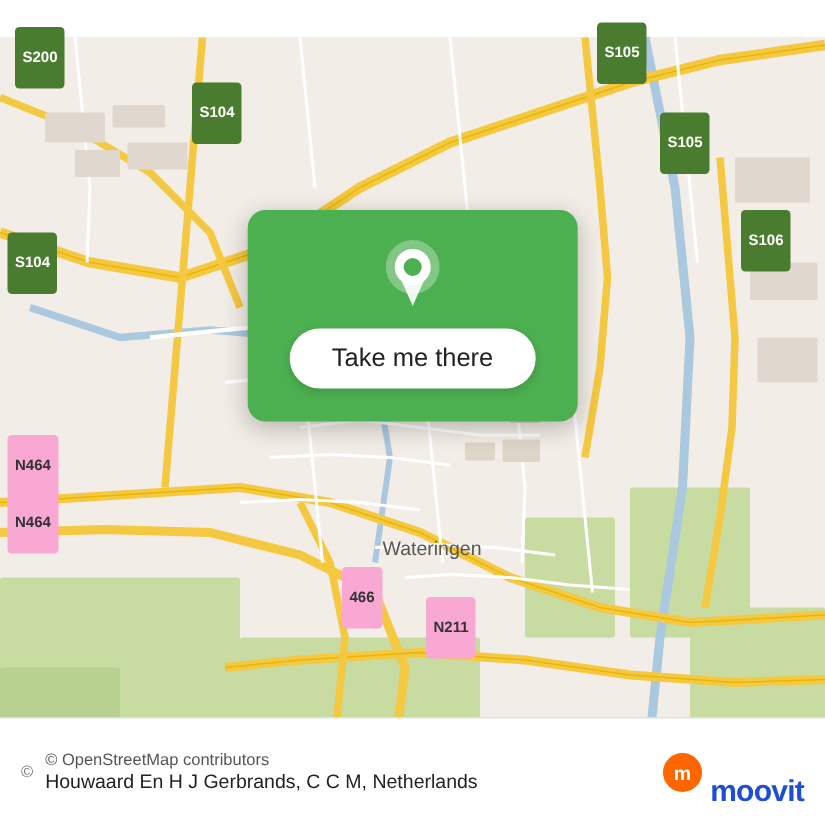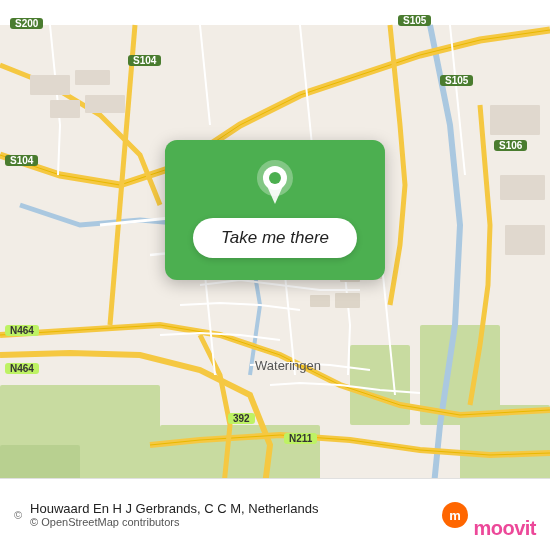--- a/index.html
+++ b/index.html
@@ -107,35 +107,34 @@
       background: white;
       border: none;
       border-radius: 24px;
       padding: 10px 28px;
       font-size: 17px;
       font-weight: 500;
       color: #222;
       cursor: pointer;
       box-shadow: 0 2px 6px rgba(0,0,0,0.15);
       white-space: nowrap;
-      font-style: italic;
     }
 
     
     .road-badge {
       position: absolute;
       border-radius: 3px;
       font-size: 10px;
       font-weight: bold;
-      padding: 0 5px;
+      padding: 15px 5px;
       z-index: 5;
       color: white;
     }
     .badge-green { background: #4a7c2f; }
-    .badge-yellow { background: #bef264; color: #333; margin-top: 35px; }
+    .badge-yellow { background: #f9a8d4; color: #333; }
 
     #copyright-icon {
       font-size: 11px;
       color: #777;
       margin-right: 2px;
     }
   </style>
 </head>
 <body>
 
@@ -217,21 +216,21 @@
   </svg>
 
   <div class="road-badge badge-green" style="top:18px;left:10px;">S200</div>
   <div class="road-badge badge-green" style="top:55px;left:128px;">S104</div>
   <div class="road-badge badge-green" style="top:155px;left:5px;">S104</div>
   <div class="road-badge badge-green" style="top:15px;left:398px;">S105</div>
   <div class="road-badge badge-green" style="top:75px;left:440px;">S105</div>
   <div class="road-badge badge-green" style="top:140px;left:494px;">S106</div>
   <div class="road-badge badge-yellow" style="top:290px;left:5px;">N464</div>
   <div class="road-badge badge-yellow" style="top:328px;left:5px;">N464</div>
-  <div class="road-badge badge-yellow" style="top:378px;left:228px;">392</div>
+  <div class="road-badge badge-yellow" style="top:378px;left:228px;">466</div>
   <div class="road-badge badge-yellow" style="top:398px;left:284px;">N211</div>
 
   <div id="button-overlay">
     <div id="green-card">
 
       <div id="pin-icon">
         <svg width="36" height="44" viewBox="0 0 36 44" xmlns="http://www.w3.org/2000/svg">
           <circle cx="18" cy="18" r="18" fill="white" opacity="0.3"></circle>
           <circle cx="18" cy="18" r="12" fill="white"></circle>
           <circle cx="18" cy="18" r="6" fill="#4CAF50"></circle>
@@ -239,25 +238,25 @@
         </svg>
       </div>
       <button id="take-me-there-btn">Take me there</button>
     </div>
   </div>
 
   <div id="bottom-bar">
     <div id="bottom-bar-left">
       <span id="copyright-icon">©</span>
       <div>
+        <div id="copyright-text">© OpenStreetMap contributors</div>
         <div id="location-label">Houwaard En H J Gerbrands, C C M, Netherlands</div>
-        <div id="copyright-text">© OpenStreetMap contributors</div>
       </div>
     </div>
     <div id="moovit-logo">
       <svg id="moovit-logo-icon" viewBox="0 0 28 28" xmlns="http://www.w3.org/2000/svg">
         <circle cx="14" cy="14" r="13" fill="#f60"></circle>
         <text x="14" y="19" text-anchor="middle" font-size="13" fill="white" font-family="Arial" font-weight="bold">m</text>
       </svg>
-      <span id="moovit-logo-text" style="font-size:20px;font-weight:bold;color:#ec4899;letter-spacing:-0.5px;margin-top:28px;">moovit</span>
+      <span id="moovit-logo-text" style="font-size:20px;font-weight:bold;color:#1d4ed8;letter-spacing:-0.5px;margin-top:28px;">moovit</span>
     </div>
   </div>
 </div>
 
 </body></html>

